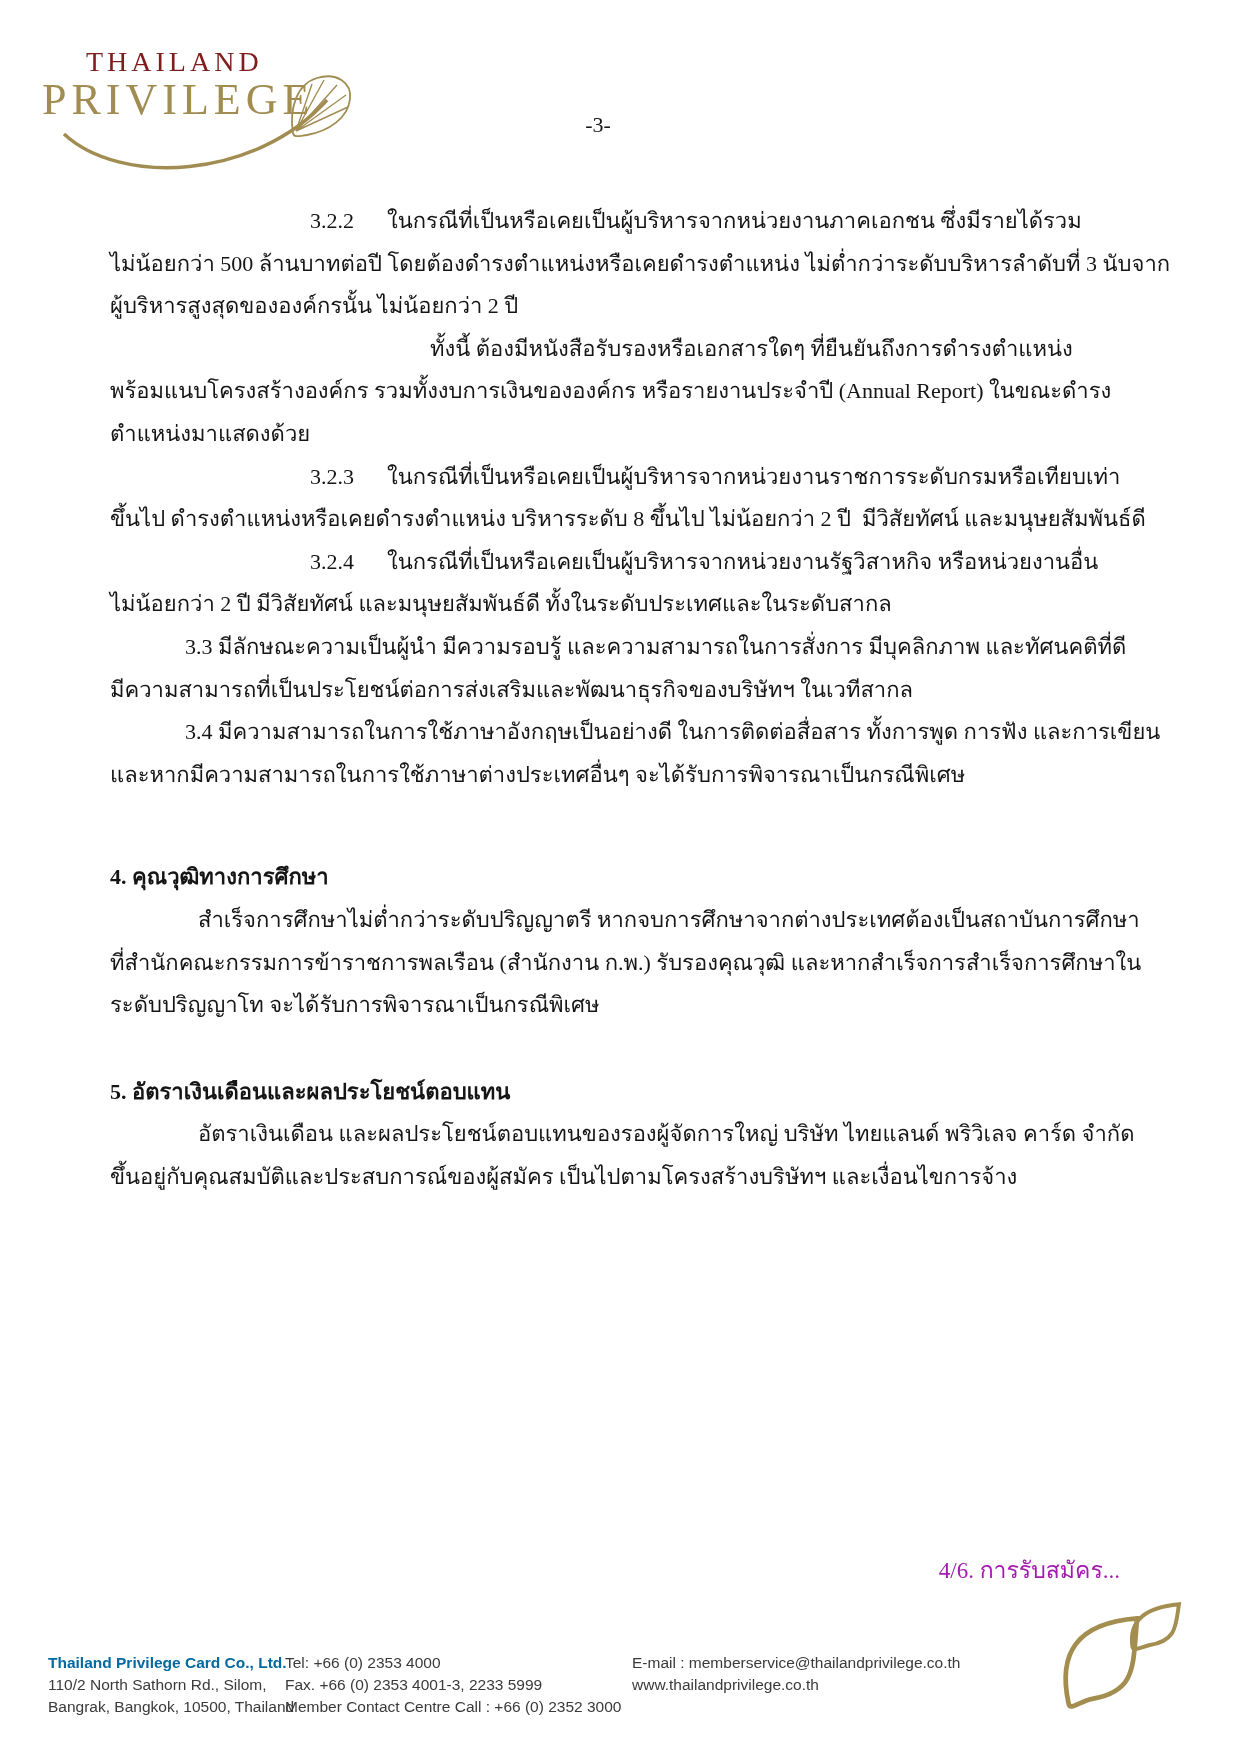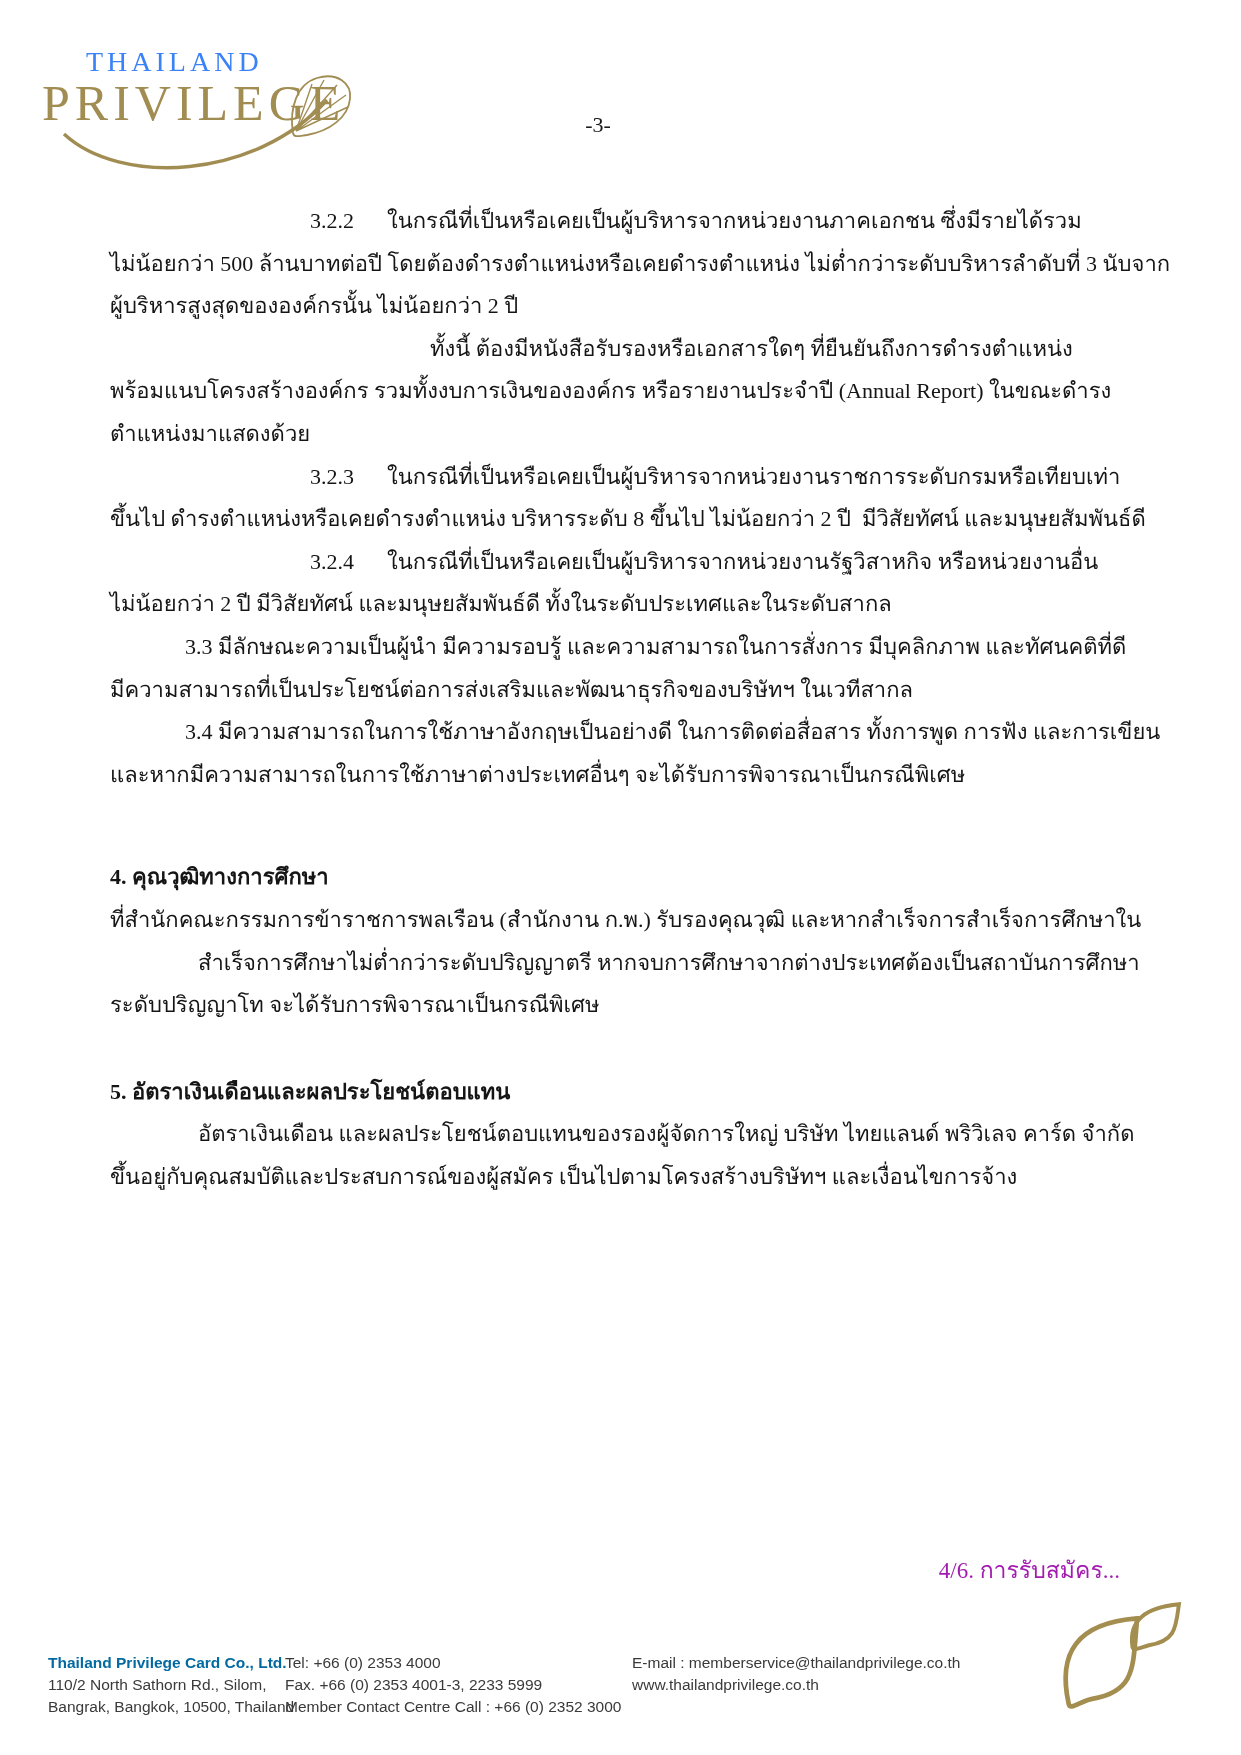--- a/index.html
+++ b/index.html
@@ -9,25 +9,25 @@
     background:#ffffff;
     font-family:"Liberation Serif", serif;
     color:#151515;
     overflow:hidden;
     margin:0 auto;
   }
   
   .logo{position:absolute;left:40px;top:38px;width:320px;height:140px;}
   .logo .l1{
     position:absolute;left:46px;top:8px;
-    font-size:28px;letter-spacing:4px;color:#3b82f6;font-weight:400;
+    font-size:28px;letter-spacing:4px;color:#7f1d1d;font-weight:400;
   }
   .logo .l2{
     position:absolute;left:2px;top:36px;
-    font-size:50px;letter-spacing:5px;color:#a18c52;font-weight:400;
+    font-size:44px;letter-spacing:5px;color:#a18c52;font-weight:400;
   }
   .logo svg{position:absolute;left:0;top:0;}
   
   .page-number{
     position:absolute;top:112px;left:0;width:1196px;
     text-align:center;font-size:22px;color:#1a1a1a;
   }
   
   .content{
     position:absolute;left:110px;top:200px;width:1030px;
@@ -87,22 +87,22 @@
     <div class="line ind-a">3.2.3      ในกรณีที่เป็นหรือเคยเป็นผู้บริหารจากหน่วยงานราชการระดับกรมหรือเทียบเท่า</div>
     <div class="line">ขึ้นไป ดำรงตำแหน่งหรือเคยดำรงตำแหน่ง บริหารระดับ 8 ขึ้นไป ไม่น้อยกว่า 2 ปี  มีวิสัยทัศน์ และมนุษยสัมพันธ์ดี</div>
     <div class="line ind-a">3.2.4      ในกรณีที่เป็นหรือเคยเป็นผู้บริหารจากหน่วยงานรัฐวิสาหกิจ หรือหน่วยงานอื่น</div>
     <div class="line">ไม่น้อยกว่า 2 ปี มีวิสัยทัศน์ และมนุษยสัมพันธ์ดี ทั้งในระดับประเทศและในระดับสากล</div>
     <div class="line ind-c">3.3 มีลักษณะความเป็นผู้นำ มีความรอบรู้ และความสามารถในการสั่งการ มีบุคลิกภาพ และทัศนคติที่ดี</div>
     <div class="line">มีความสามารถที่เป็นประโยชน์ต่อการส่งเสริมและพัฒนาธุรกิจของบริษัทฯ ในเวทีสากล</div>
     <div class="line ind-c">3.4 มีความสามารถในการใช้ภาษาอังกฤษเป็นอย่างดี ในการติดต่อสื่อสาร ทั้งการพูด การฟัง และการเขียน</div>
     <div class="line">และหากมีความสามารถในการใช้ภาษาต่างประเทศอื่นๆ จะได้รับการพิจารณาเป็นกรณีพิเศษ</div>
 
     <div class="sec-heading gap-lg">4. คุณวุฒิทางการศึกษา</div>
+    <div class="line ind-d">สำเร็จการศึกษาไม่ต่ำกว่าระดับปริญญาตรี หากจบการศึกษาจากต่างประเทศต้องเป็นสถาบันการศึกษา</div>
     <div class="line">ที่สำนักคณะกรรมการข้าราชการพลเรือน (สำนักงาน ก.พ.) รับรองคุณวุฒิ และหากสำเร็จการสำเร็จการศึกษาใน</div>
-    <div class="line ind-d">สำเร็จการศึกษาไม่ต่ำกว่าระดับปริญญาตรี หากจบการศึกษาจากต่างประเทศต้องเป็นสถาบันการศึกษา</div>
     <div class="line">ระดับปริญญาโท จะได้รับการพิจารณาเป็นกรณีพิเศษ</div>
 
     <div class="sec-heading gap-md">5. อัตราเงินเดือนและผลประโยชน์ตอบแทน</div>
     <div class="line ind-d">อัตราเงินเดือน และผลประโยชน์ตอบแทนของรองผู้จัดการใหญ่ บริษัท ไทยแลนด์ พริวิเลจ คาร์ด จำกัด</div>
     <div class="line">ขึ้นอยู่กับคุณสมบัติและประสบการณ์ของผู้สมัคร เป็นไปตามโครงสร้างบริษัทฯ และเงื่อนไขการจ้าง</div>
   </div>
 
   <div class="cont-note">4/6. การรับสมัคร...</div>
 
   <div class="footer">

